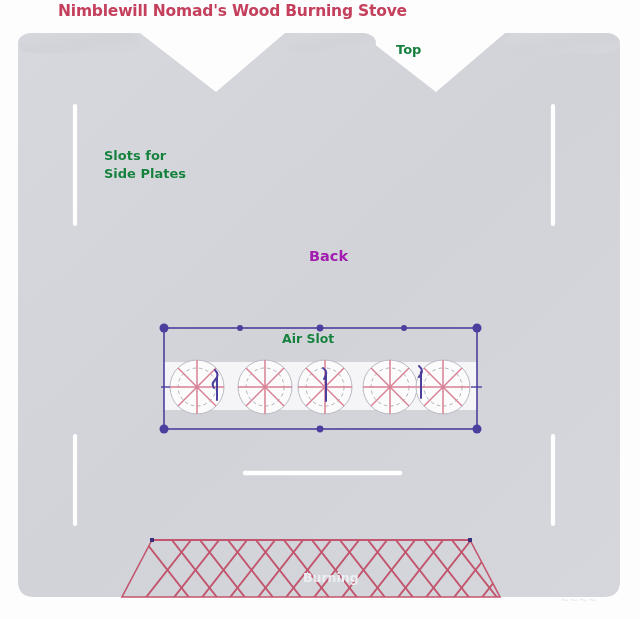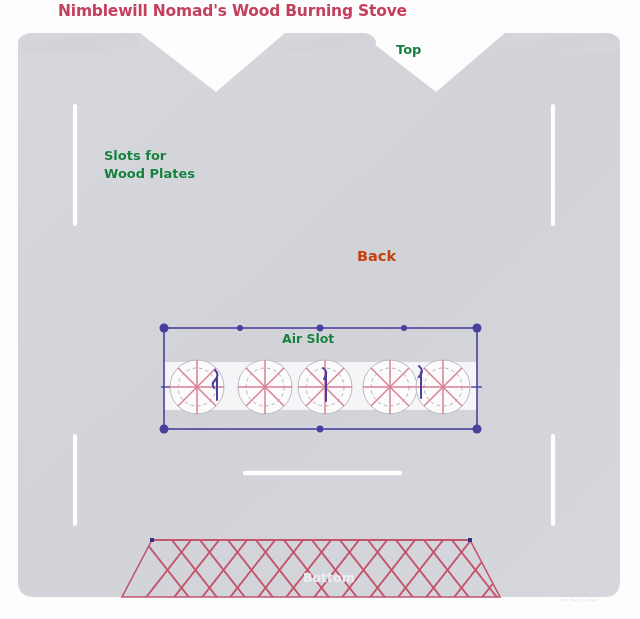--- a/index.html
+++ b/index.html
@@ -42,22 +42,21 @@
     position: absolute;
     font-weight: bold;
     white-space: nowrap;
     font-family: "DejaVu Sans", sans-serif;
   }
   .lbl-white {
     color: #15803d;
     text-shadow: 0 0 1px rgba(255,255,255,0.55);
   }
   .lbl-red {
-    color: #c2410c;
-    margin-left: 48px;
+    color: #a21caf;
   }
   .lbl-top       { left: 396px; top: 42px;  font-size: 13px; }
   .lbl-slots     { left: 104px; top: 147px; font-size: 13px; line-height: 18px; }
   .lbl-back      { left: 309px; top: 248px; font-size: 14.5px; }
   .lbl-airslot   { left: 282px; top: 331px; font-size: 12.5px; }
   .lbl-bottomsl  { left: 240px; top: 447px; font-size: 12.5px; }
   .lbl-bottom    { left: 303px; top: 570px; font-size: 12.5px; color: #eceef2; }
 </style>
 </head>
 <body>
@@ -258,23 +257,23 @@
       <text x="560" y="604" font-family="DejaVu Sans, sans-serif" font-size="11" fill="#8d8fa0">~~~~</text>
     </g>
   </svg>
 
   <div class="page-title">Nimblewill Nomad's Wood Burning Stove</div>
 
   <div class="lbl lbl-white lbl-top">Top</div>
 
   <div class="lbl lbl-white lbl-slots">
     <div>Slots for</div>
-    <div>Wood Plates</div>
+    <div>Side Plates</div>
   </div>
 
   <div class="lbl lbl-red lbl-back">Back</div>
 
   <div class="lbl lbl-white lbl-airslot">Air Slot</div>
 
 
-  <div class="lbl lbl-bottom">Bottom</div>
+  <div class="lbl lbl-bottom">Burning</div>
 
 </div>
 
 </body></html>

